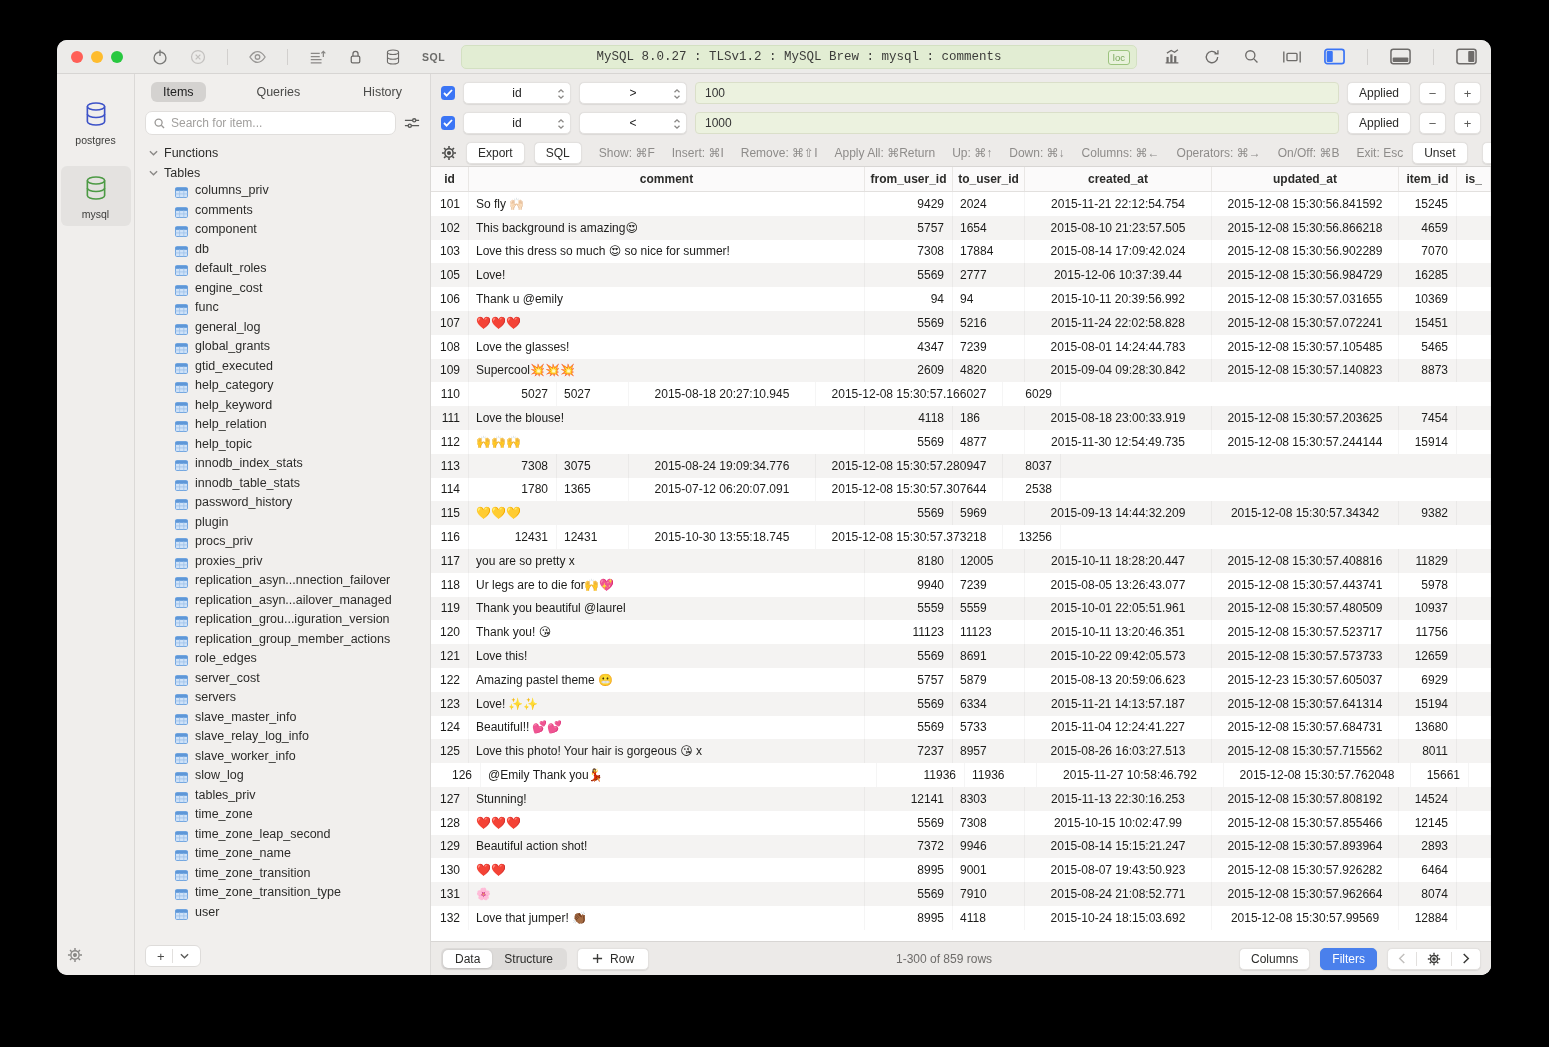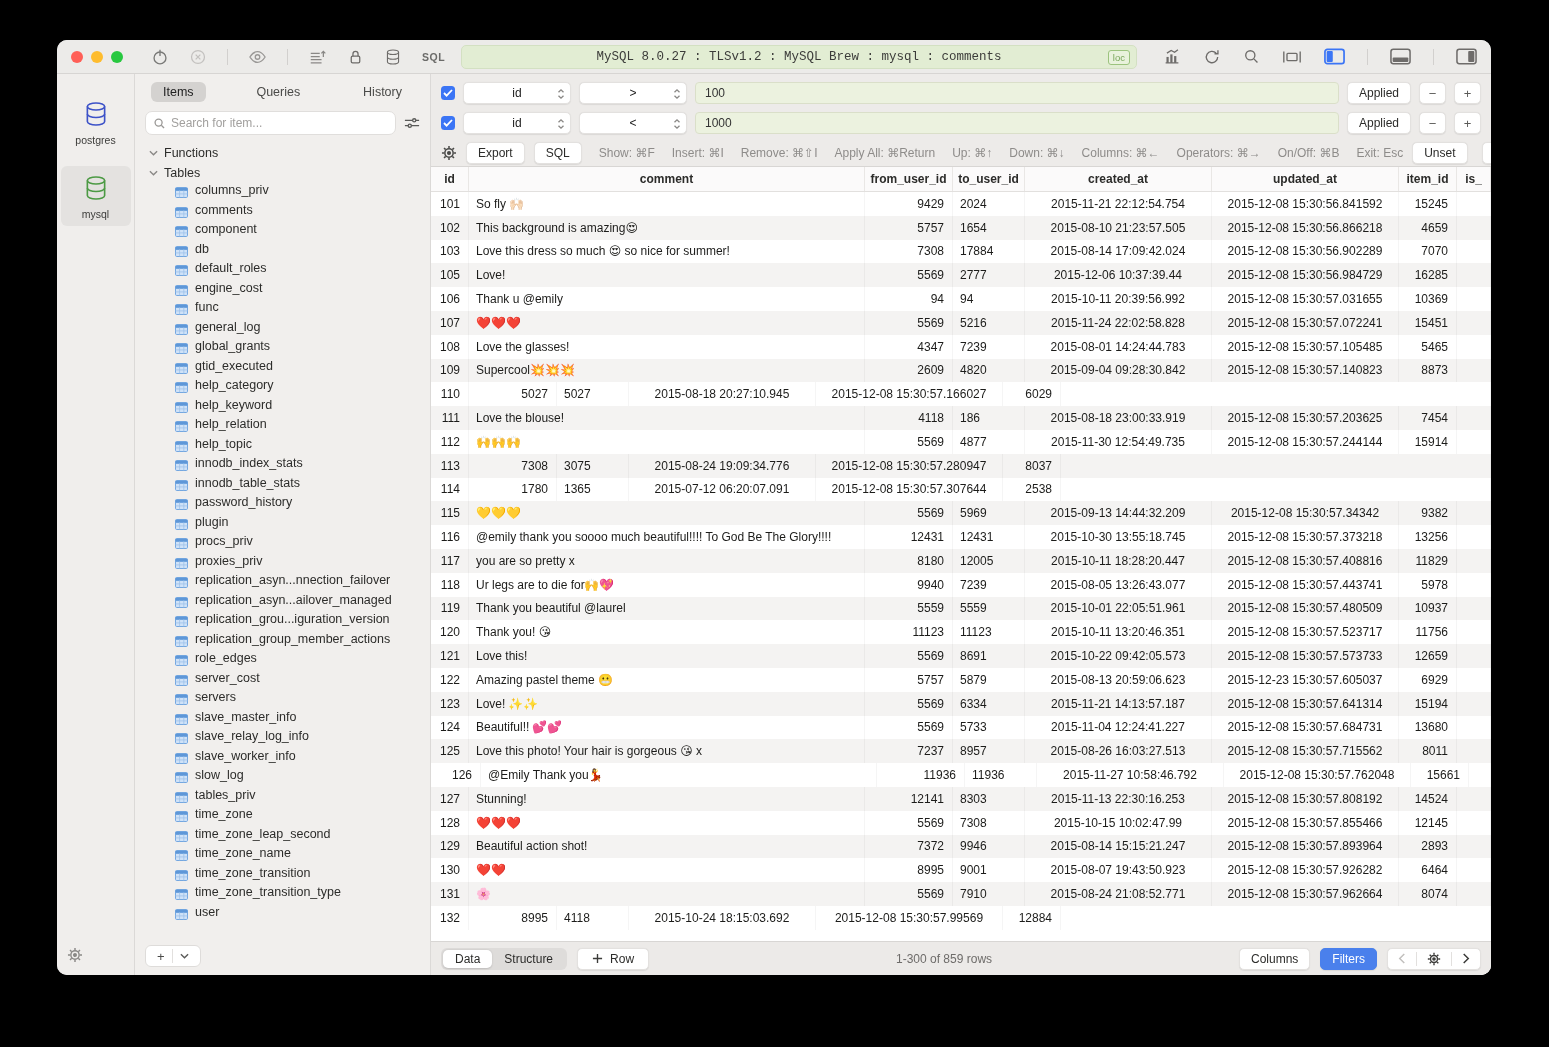--- a/index.html
+++ b/index.html
@@ -977,21 +977,20 @@
             <div class="gcell al-l" style="flex: 0 0 396px;">💛💛💛</div>
             <div class="gcell al-r" style="flex: 0 0 88px;">5569</div>
             <div class="gcell al-l" style="flex: 0 0 72px;">5969</div>
             <div class="gcell al-c" style="flex: 0 0 187px;">2015-09-13 14:44:32.209</div>
             <div class="gcell al-c" style="flex: 0 0 187px;">2015-12-08 15:30:57.34342</div>
             <div class="gcell al-r" style="flex: 0 0 58px;">9382</div>
             <div class="gcell al-l" style="flex: 1 1 0%;"></div>
           </div>
           <div class="grow">
             <div class="gcell al-r" style="flex: 0 0 38px;">116</div>
-            <div class="gcell al-l" style="flex: 0 0 396px;">@emily thank you soooo much beautiful!!!! To God Be The Glory!!!!</div>
             <div class="gcell al-r" style="flex: 0 0 88px;">12431</div>
             <div class="gcell al-l" style="flex: 0 0 72px;">12431</div>
             <div class="gcell al-c" style="flex: 0 0 187px;">2015-10-30 13:55:18.745</div>
             <div class="gcell al-c" style="flex: 0 0 187px;">2015-12-08 15:30:57.373218</div>
             <div class="gcell al-r" style="flex: 0 0 58px;">13256</div>
             <div class="gcell al-l" style="flex: 1 1 0%;"></div>
           </div>
           <div class="grow">
             <div class="gcell al-r" style="flex: 0 0 38px;">117</div>
             <div class="gcell al-l" style="flex: 0 0 396px;">you are so pretty x</div>
@@ -1137,20 +1136,21 @@
             <div class="gcell al-l" style="flex: 0 0 396px;">🌸</div>
             <div class="gcell al-r" style="flex: 0 0 88px;">5569</div>
             <div class="gcell al-l" style="flex: 0 0 72px;">7910</div>
             <div class="gcell al-c" style="flex: 0 0 187px;">2015-08-24 21:08:52.771</div>
             <div class="gcell al-c" style="flex: 0 0 187px;">2015-12-08 15:30:57.962664</div>
             <div class="gcell al-r" style="flex: 0 0 58px;">8074</div>
             <div class="gcell al-l" style="flex: 1 1 0%;"></div>
           </div>
           <div class="grow">
             <div class="gcell al-r" style="flex: 0 0 38px;">132</div>
+            <div class="gcell al-l" style="flex: 0 0 396px;">Love that jumper! 👏🏾</div>
             <div class="gcell al-r" style="flex: 0 0 88px;">8995</div>
             <div class="gcell al-l" style="flex: 0 0 72px;">4118</div>
             <div class="gcell al-c" style="flex: 0 0 187px;">2015-10-24 18:15:03.692</div>
             <div class="gcell al-c" style="flex: 0 0 187px;">2015-12-08 15:30:57.99569</div>
             <div class="gcell al-r" style="flex: 0 0 58px;">12884</div>
             <div class="gcell al-l" style="flex: 1 1 0%;"></div>
           </div>
         </div>
 
       <div class="statusbar">

